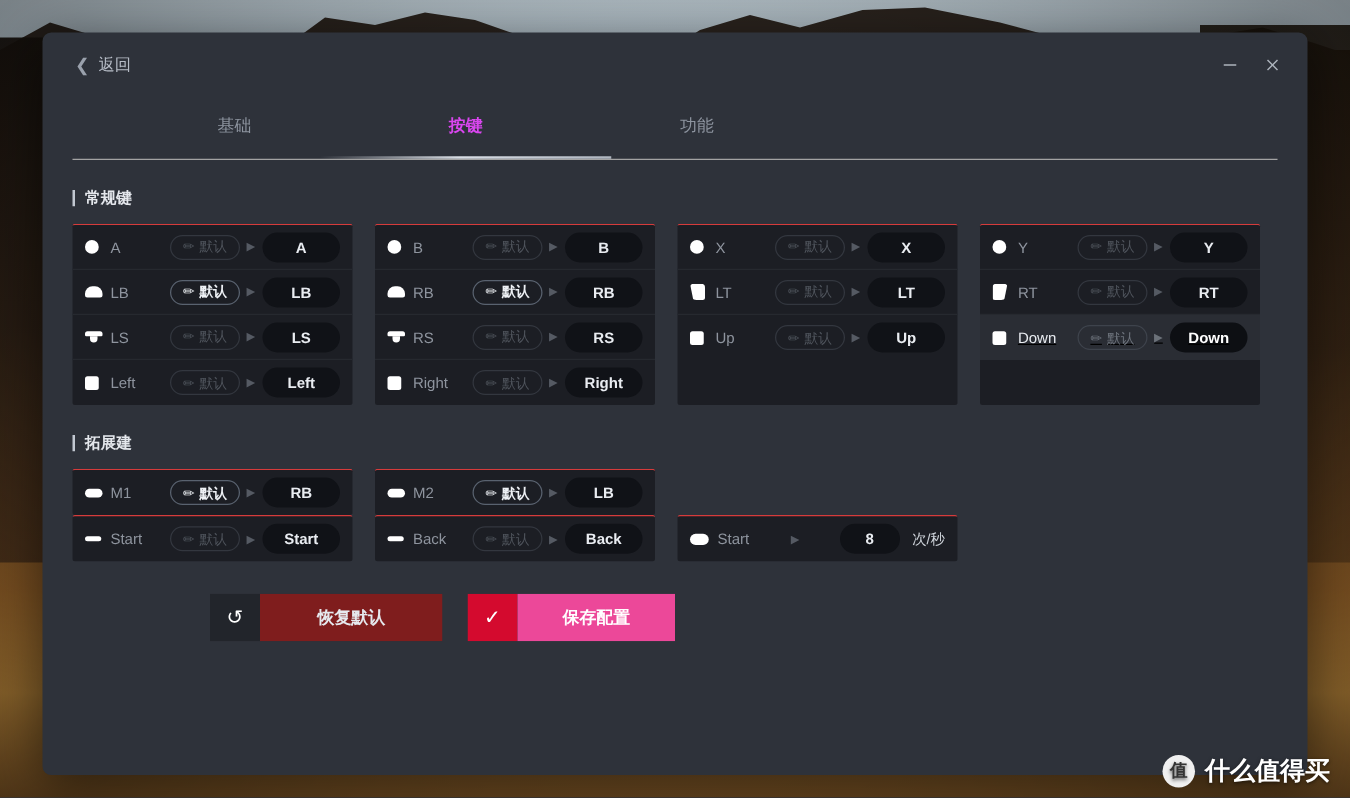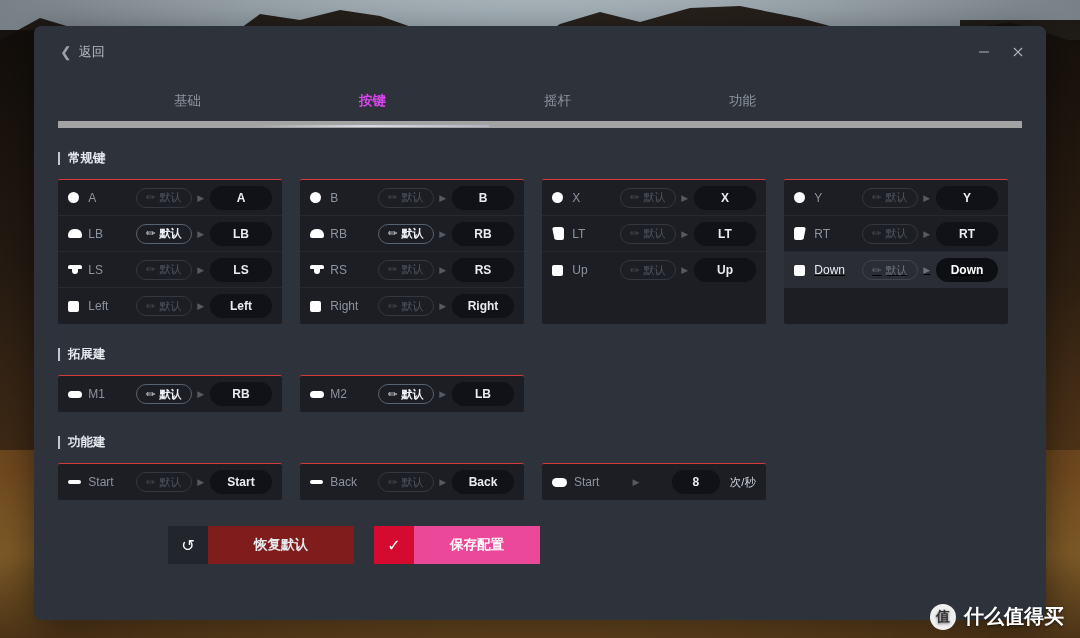--- a/index.html
+++ b/index.html
@@ -55,22 +55,22 @@
   .win-ctrls { position:absolute; right:14px; top:13px; display:flex; gap:6px; }
   .win-btn {
     width:28px; height:26px; display:flex; align-items:center; justify-content:center;
     color:#aeb4bd; cursor:pointer; border-radius:3px;
   }
   .win-btn svg { display:block; }
 
   
   .tabs {
     position:relative; height:50px; margin:0 24px;
-    display:flex; align-items:flex-start;
-    border-bottom:7px solid #a3a3a3;
+    display:flex; align-items:flex-end;
+    border-bottom:1px solid #a3a3a3;
   }
   .tab {
     width:163px; text-align:center; font-size:13.5px; color:#8d949f;
     padding-top:14px; cursor:pointer; position:relative; height:49px;
   }
   .tab.active { color:#d946ef; font-weight:bold; }
   .tab.active::after {
     content:""; position:absolute; left:-35px; right:-35px; bottom:0; height:2px;
     background:linear-gradient(90deg,rgba(255,255,255,0) 0%,#d8dde4 48%,#aeb5bf 100%);
   }
@@ -230,21 +230,20 @@
           <line x1="2" y1="2" x2="10" y2="10" stroke="#aeb4bd" stroke-width="1.2"></line>
           <line x1="10" y1="2" x2="2" y2="10" stroke="#aeb4bd" stroke-width="1.2"></line>
         </svg>
       </div>
     </div>
   </div>
 
   <div class="tabs">
     <div class="tab">基础</div>
     <div class="tab active">按键</div>
-    <div class="tab">摇杆</div>
     <div class="tab">功能</div>
   </div>
 
   <div class="content">
 
     <div class="section-title">
       <span class="section-bar"></span>
       <span>常规键</span>
     </div>
     <div class="card-row">
@@ -458,24 +457,20 @@
           <span class="dpill active">
             <span class="pen">✏</span>
             <span>默认</span>
           </span>
           <span class="arrow">▶</span>
           <span class="vpill">LB</span>
         </div>
       </div>
     </div>
 
-    <div class="section-title">
-      <span class="section-bar"></span>
-      <span>功能建</span>
-    </div>
     <div class="card-row">
       <div class="card">
         <div class="krow">
           <span class="kicon">
               <span class="ic-dash"></span>
             </span>
           <span class="klabel">Start</span>
           <span class="dpill">
             <span class="pen">✏</span>
             <span>默认</span>

